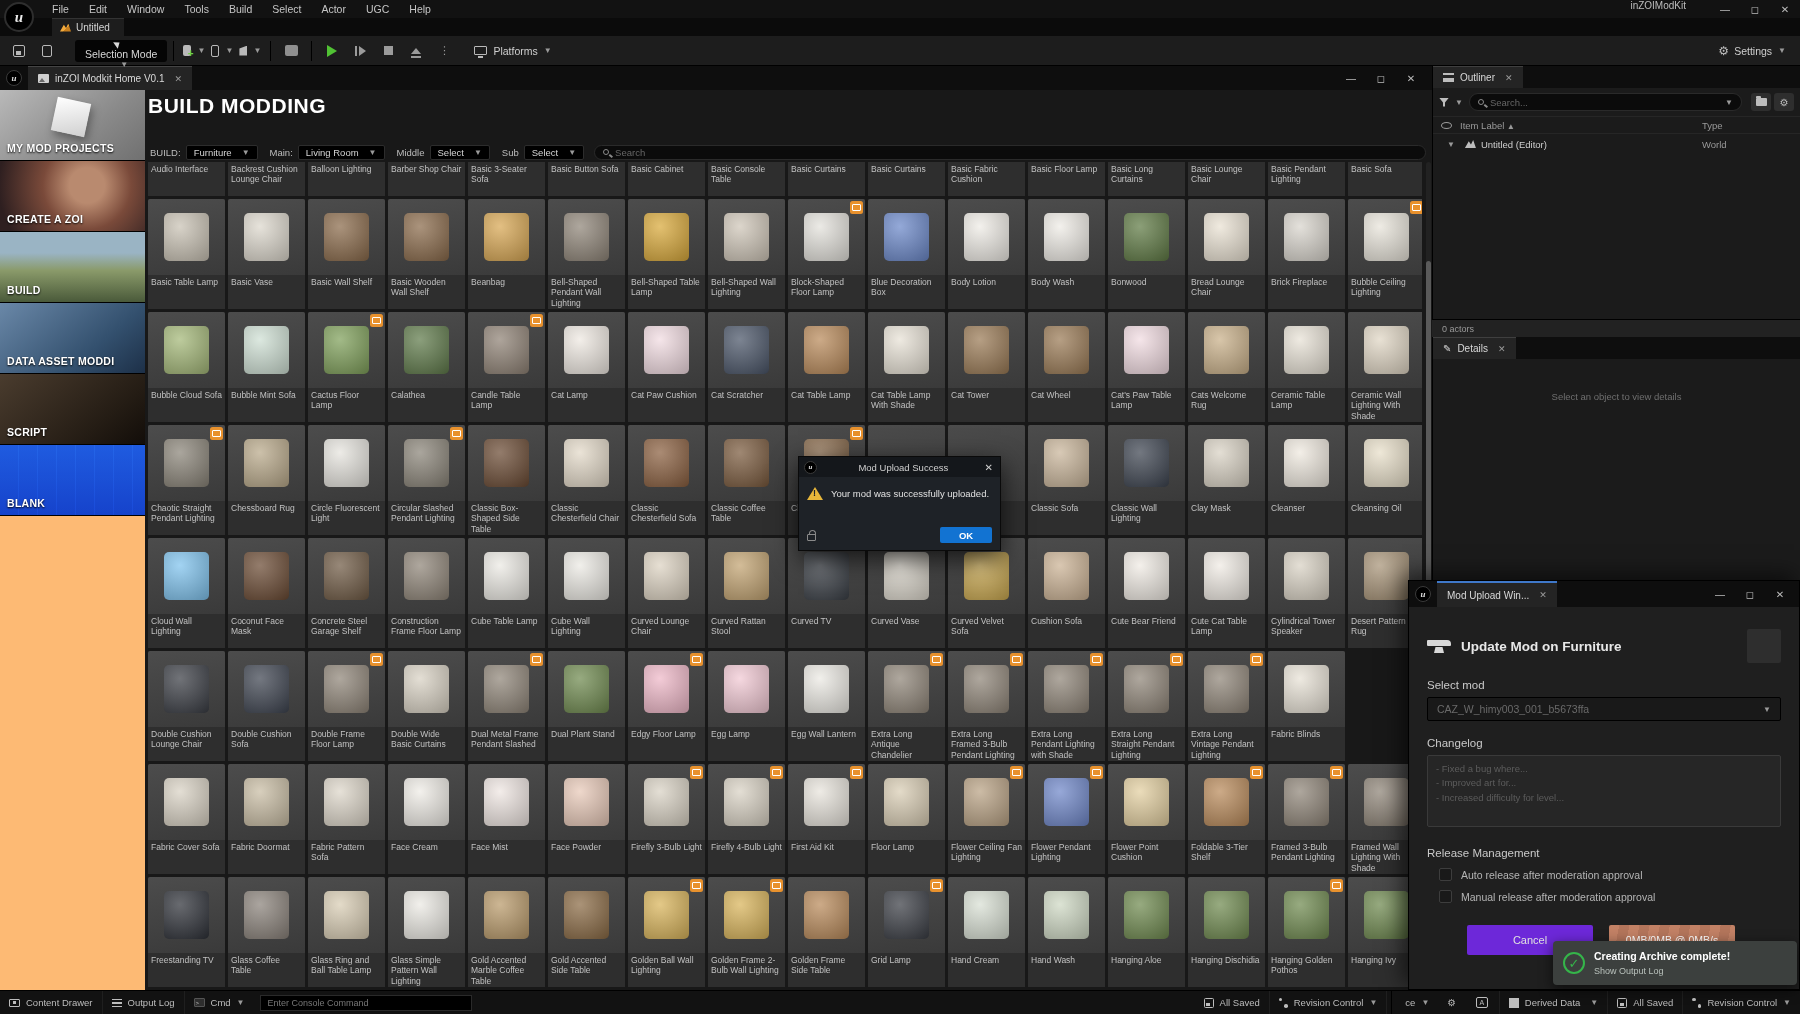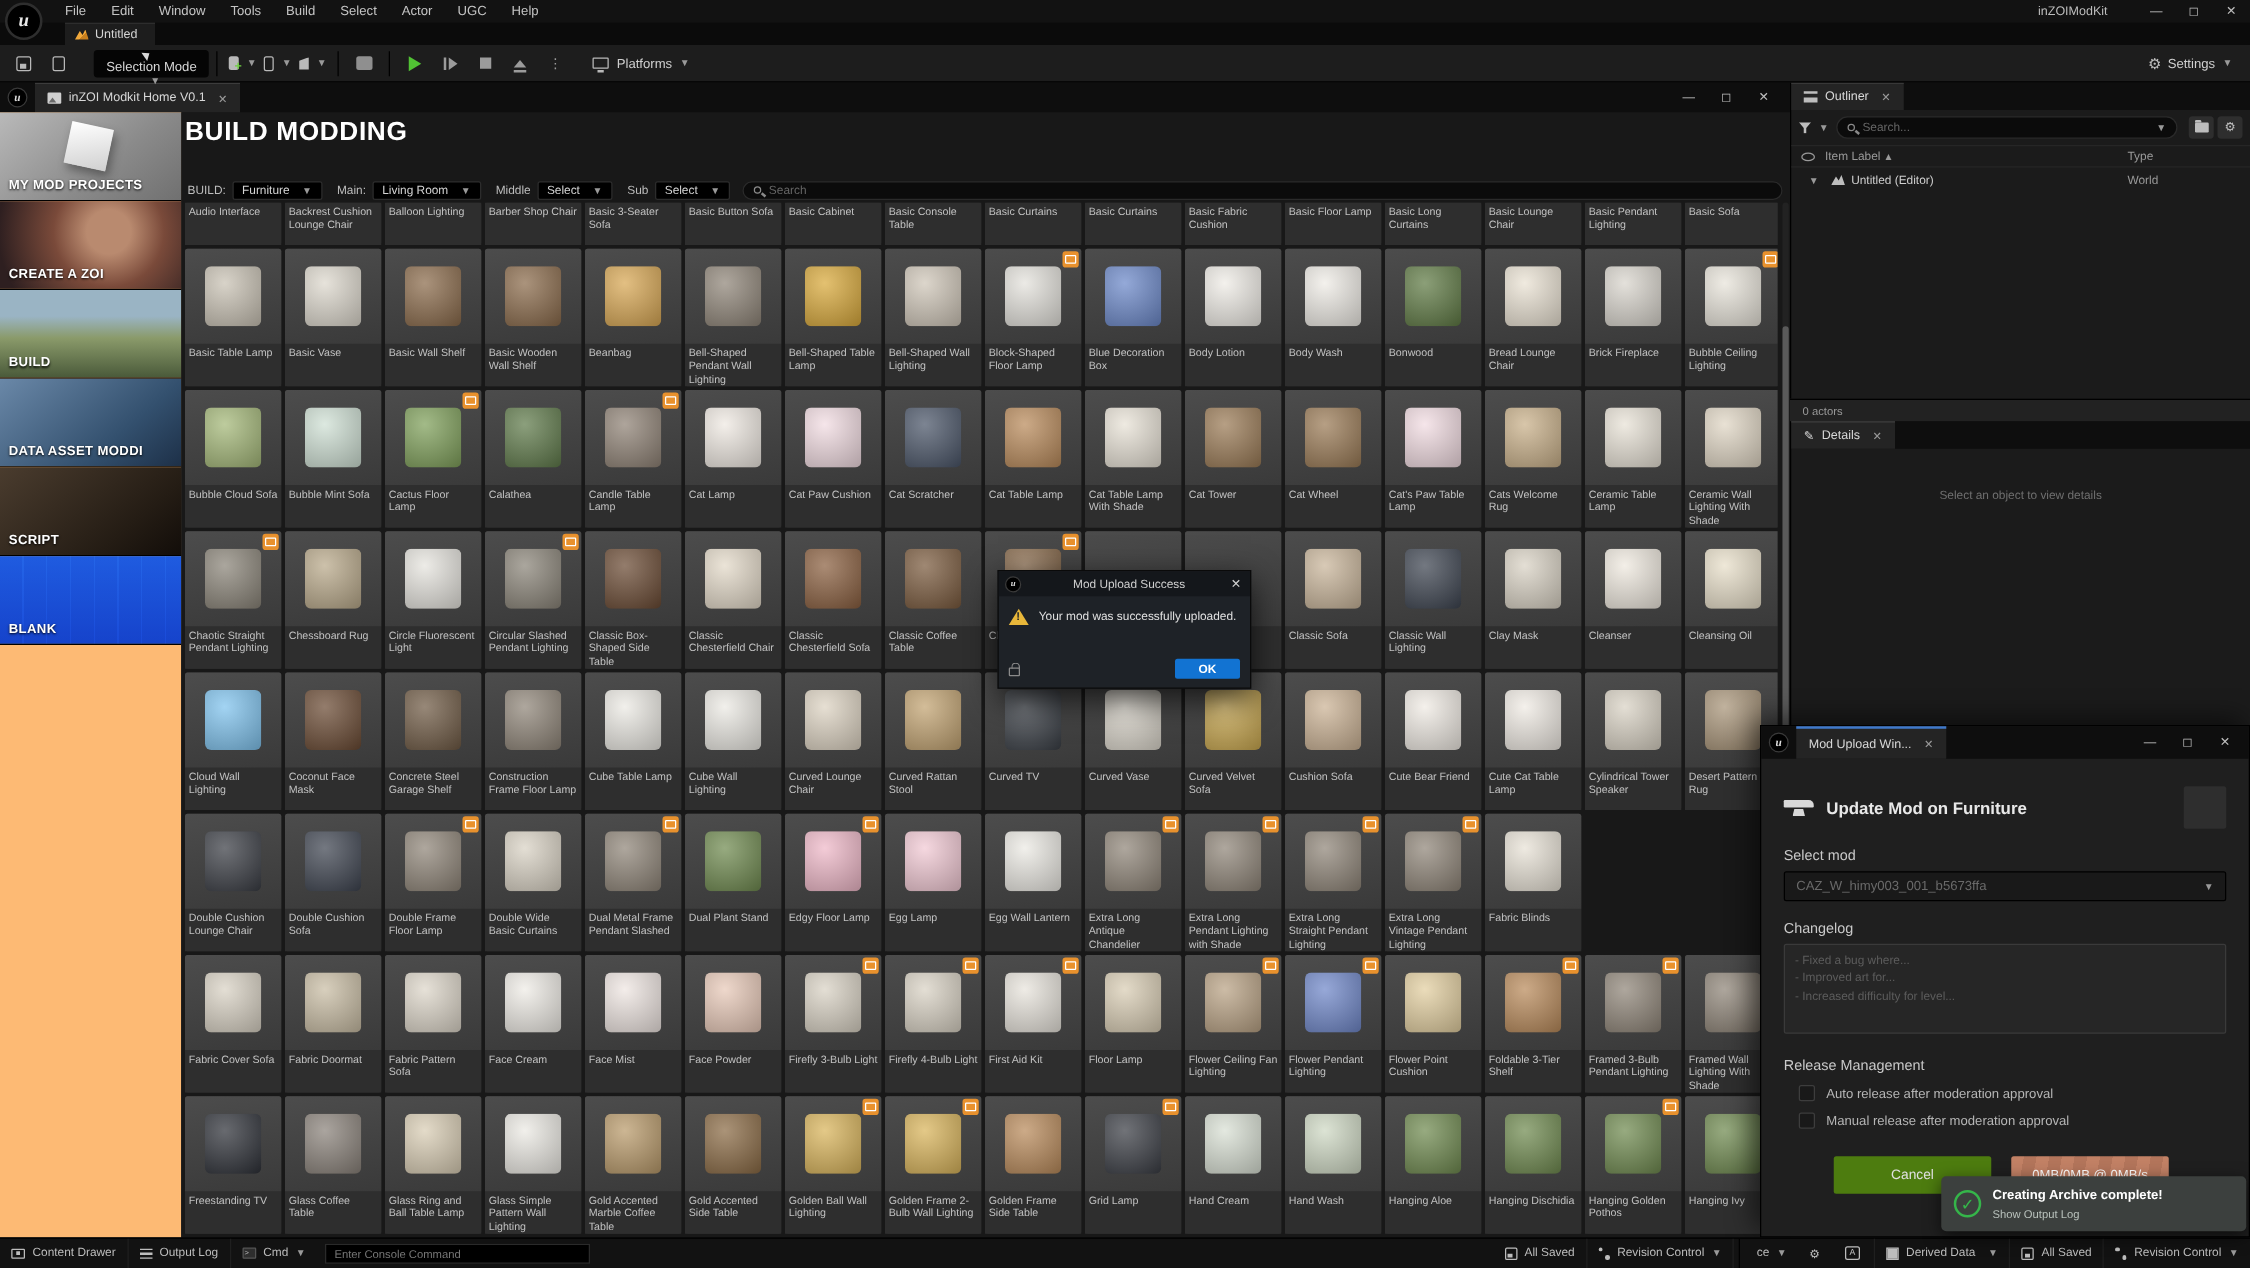--- a/index.html
+++ b/index.html
@@ -1,20 +1,20 @@
 <!DOCTYPE html>
 <html><head>
 <meta charset="utf-8">
 <style>
   * { margin:0; padding:0; box-sizing:border-box; }
   html,body { width:1800px; height:1014px; background:#111; overflow:hidden;
     font-family:"Liberation Sans", sans-serif; color:#cfcfcf; }
 
   
-  #menubar { position:absolute; left:0; top:0; width:1800px; height:18px; background:#121212; display:flex; align-items:center; z-index:30;}
+  #menubar { position:absolute; left:0; top:0; width:1800px; height:18px; background:#121212; display:flex; align-items:flex-start; z-index:30;}
   #ue-logo { position:absolute; left:4px; top:2px; width:30px; height:30px; border-radius:50%; background:#000; border:2px solid #2e2e2e; color:#e8e8e8; font:italic bold 15px "Liberation Serif",serif; display:flex;align-items:center;justify-content:center; z-index:40;}
   .menu-item { font-size:10.5px; color:#c5c5c5; padding:0 10px; height:18px; display:flex; align-items:center; }
   #menubar-items { margin-left:42px; display:flex; }
   #app-title { margin-left:auto; font-size:10px; color:#bdbdbd; }
   .winbtns { display:flex; margin-left:24px; }
   .winbtn { width:30px; height:18px; font-size:10px; color:#bdbdbd; display:flex; align-items:center; justify-content:center; }
 
   
   #leveltabs { position:absolute; left:0; top:18px; width:1800px; height:18px; background:#0b0b0b; z-index:29;}
   #level-tab { position:absolute; left:52px; top:0; height:18px; background:#1d1d1d; border-top:1px solid #333; display:flex; align-items:center; padding:0 14px 0 8px; font-size:10px; color:#d5d5d5;}
@@ -139,21 +139,21 @@
   .anvil:after{content:"";position:absolute;left:7px;top:9px;width:10px;height:6px;background:#d8d8d8;clip-path:polygon(15% 0,85% 0,100% 100%,0 100%);}
   #cf-title { font-size:13.5px; color:#e8e8e8; font-weight:bold;}
   #cf-square { margin-left:auto; width:34px; height:34px; background:#2e2e2e; border-radius:2px;}
   .mw-label { font-size:11.5px; color:#c9c9c9; margin:16px 0 6px 0;}
   #select-mod-drop { height:24px; background:#191919; border:1px solid #000; border-radius:2px; display:flex; align-items:center; padding:0 9px; font-size:10.5px; color:#6a6a6a;}
   #select-mod-drop .chev{margin-left:auto;}
   #changelog-box { height:72px; background:#262626; border:1px solid #3a3a3a; border-radius:2px; padding:6px 8px; font-size:9.5px; color:#5c5c5c; line-height:1.5; white-space:pre-line;}
   .check-row { display:flex; align-items:center; margin:9px 0 0 12px; font-size:10.5px; color:#b5b5b5;}
   .checkbox { width:13px; height:13px; background:#191919; border:1px solid #3d3d3d; border-radius:2px; margin-right:9px;}
   #modwin-btns { display:flex; margin-top:22px; padding:0 0 0 40px;}
-  #cancel-btn { width:126px; height:30px; background:#4d7c0f; border-radius:2px; color:#e0e0e0; font-size:11px; display:flex; align-items:center; justify-content:center;}
+  #cancel-btn { width:126px; height:30px; background:#6d28d9; border-radius:2px; color:#e0e0e0; font-size:11px; display:flex; align-items:center; justify-content:center;}
   #upload-btn { width:126px; height:30px; margin-left:16px; border-radius:2px; color:#fff; font-size:10.5px; display:flex; align-items:center; justify-content:center;
     background:repeating-linear-gradient(100deg,#c28165 0 10px,#b3755b 10px 20px);}
 
   
   #toast { position:absolute; left:1553px; top:941px; width:244px; height:44px; background:#3c403e; border-radius:4px; box-shadow:0 4px 14px rgba(0,0,0,.6); z-index:60; display:flex; align-items:center; padding:0 10px;}
   .check-circle { width:22px; height:22px; border:2px solid #35b54a; border-radius:50%; color:#35b54a; font-size:13px; display:flex; align-items:center; justify-content:center; margin-right:9px; flex:none;}
   #toast-title { font-size:10.5px; font-weight:bold; color:#fff;}
   #toast-link { font-size:9px; color:#b8c0bb; margin-top:4px;}
 
   
@@ -839,20 +839,27 @@
               <div class="blob" style="background: radial-gradient(circle at 35% 28%, rgba(255, 255, 255, 0.28), rgba(0, 0, 0, 0.28)), rgb(143, 133, 120);"></div>
               <div class="badge"></div>
             </div>
             <div class="lbl">Extra Long Antique Chandelier</div>
           </div>
           <div class="tile">
             <div class="thumb">
               <div class="blob" style="background: radial-gradient(circle at 35% 28%, rgba(255, 255, 255, 0.28), rgba(0, 0, 0, 0.28)), rgb(143, 133, 120);"></div>
               <div class="badge"></div>
             </div>
+            <div class="lbl">Extra Long Framed 3-Bulb Pendant Lighting</div>
+          </div>
+          <div class="tile">
+            <div class="thumb">
+              <div class="blob" style="background: radial-gradient(circle at 35% 28%, rgba(255, 255, 255, 0.28), rgba(0, 0, 0, 0.28)), rgb(143, 133, 120);"></div>
+              <div class="badge"></div>
+            </div>
             <div class="lbl">Extra Long Pendant Lighting with Shade</div>
           </div>
           <div class="tile">
             <div class="thumb">
               <div class="blob" style="background: radial-gradient(circle at 35% 28%, rgba(255, 255, 255, 0.28), rgba(0, 0, 0, 0.28)), rgb(143, 133, 120);"></div>
               <div class="badge"></div>
             </div>
             <div class="lbl">Extra Long Straight Pendant Lighting</div>
           </div>
           <div class="tile">

